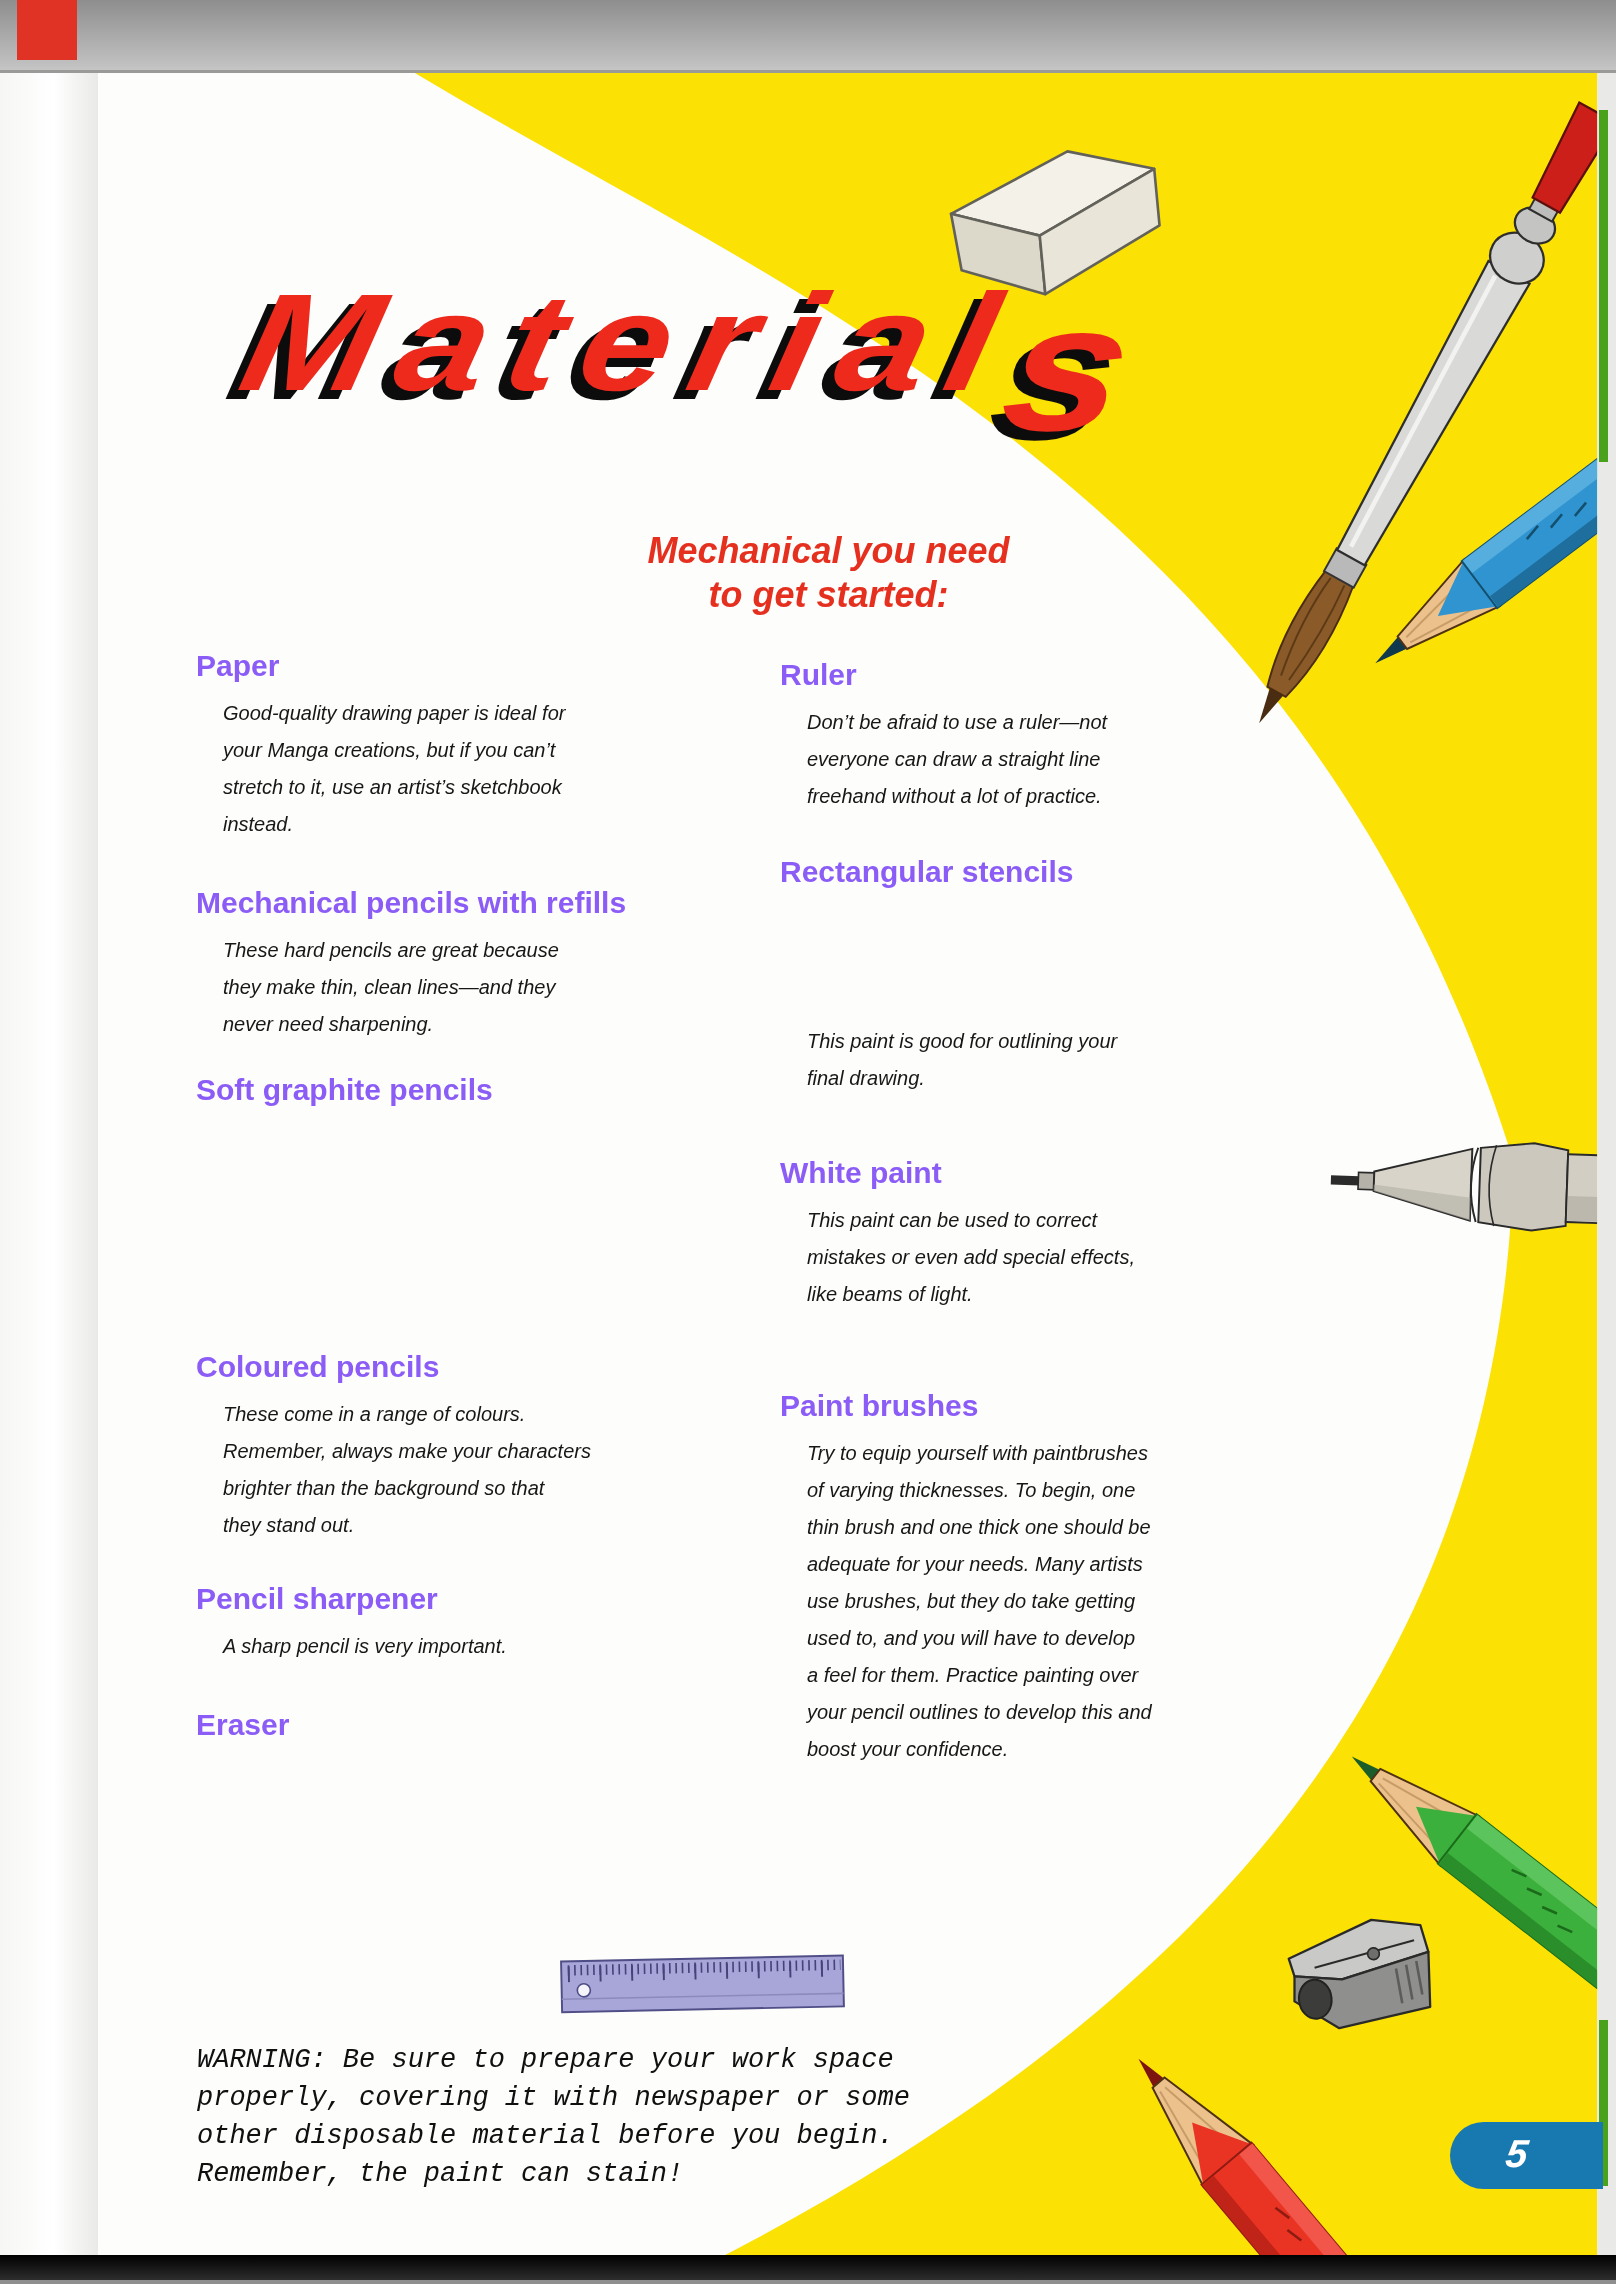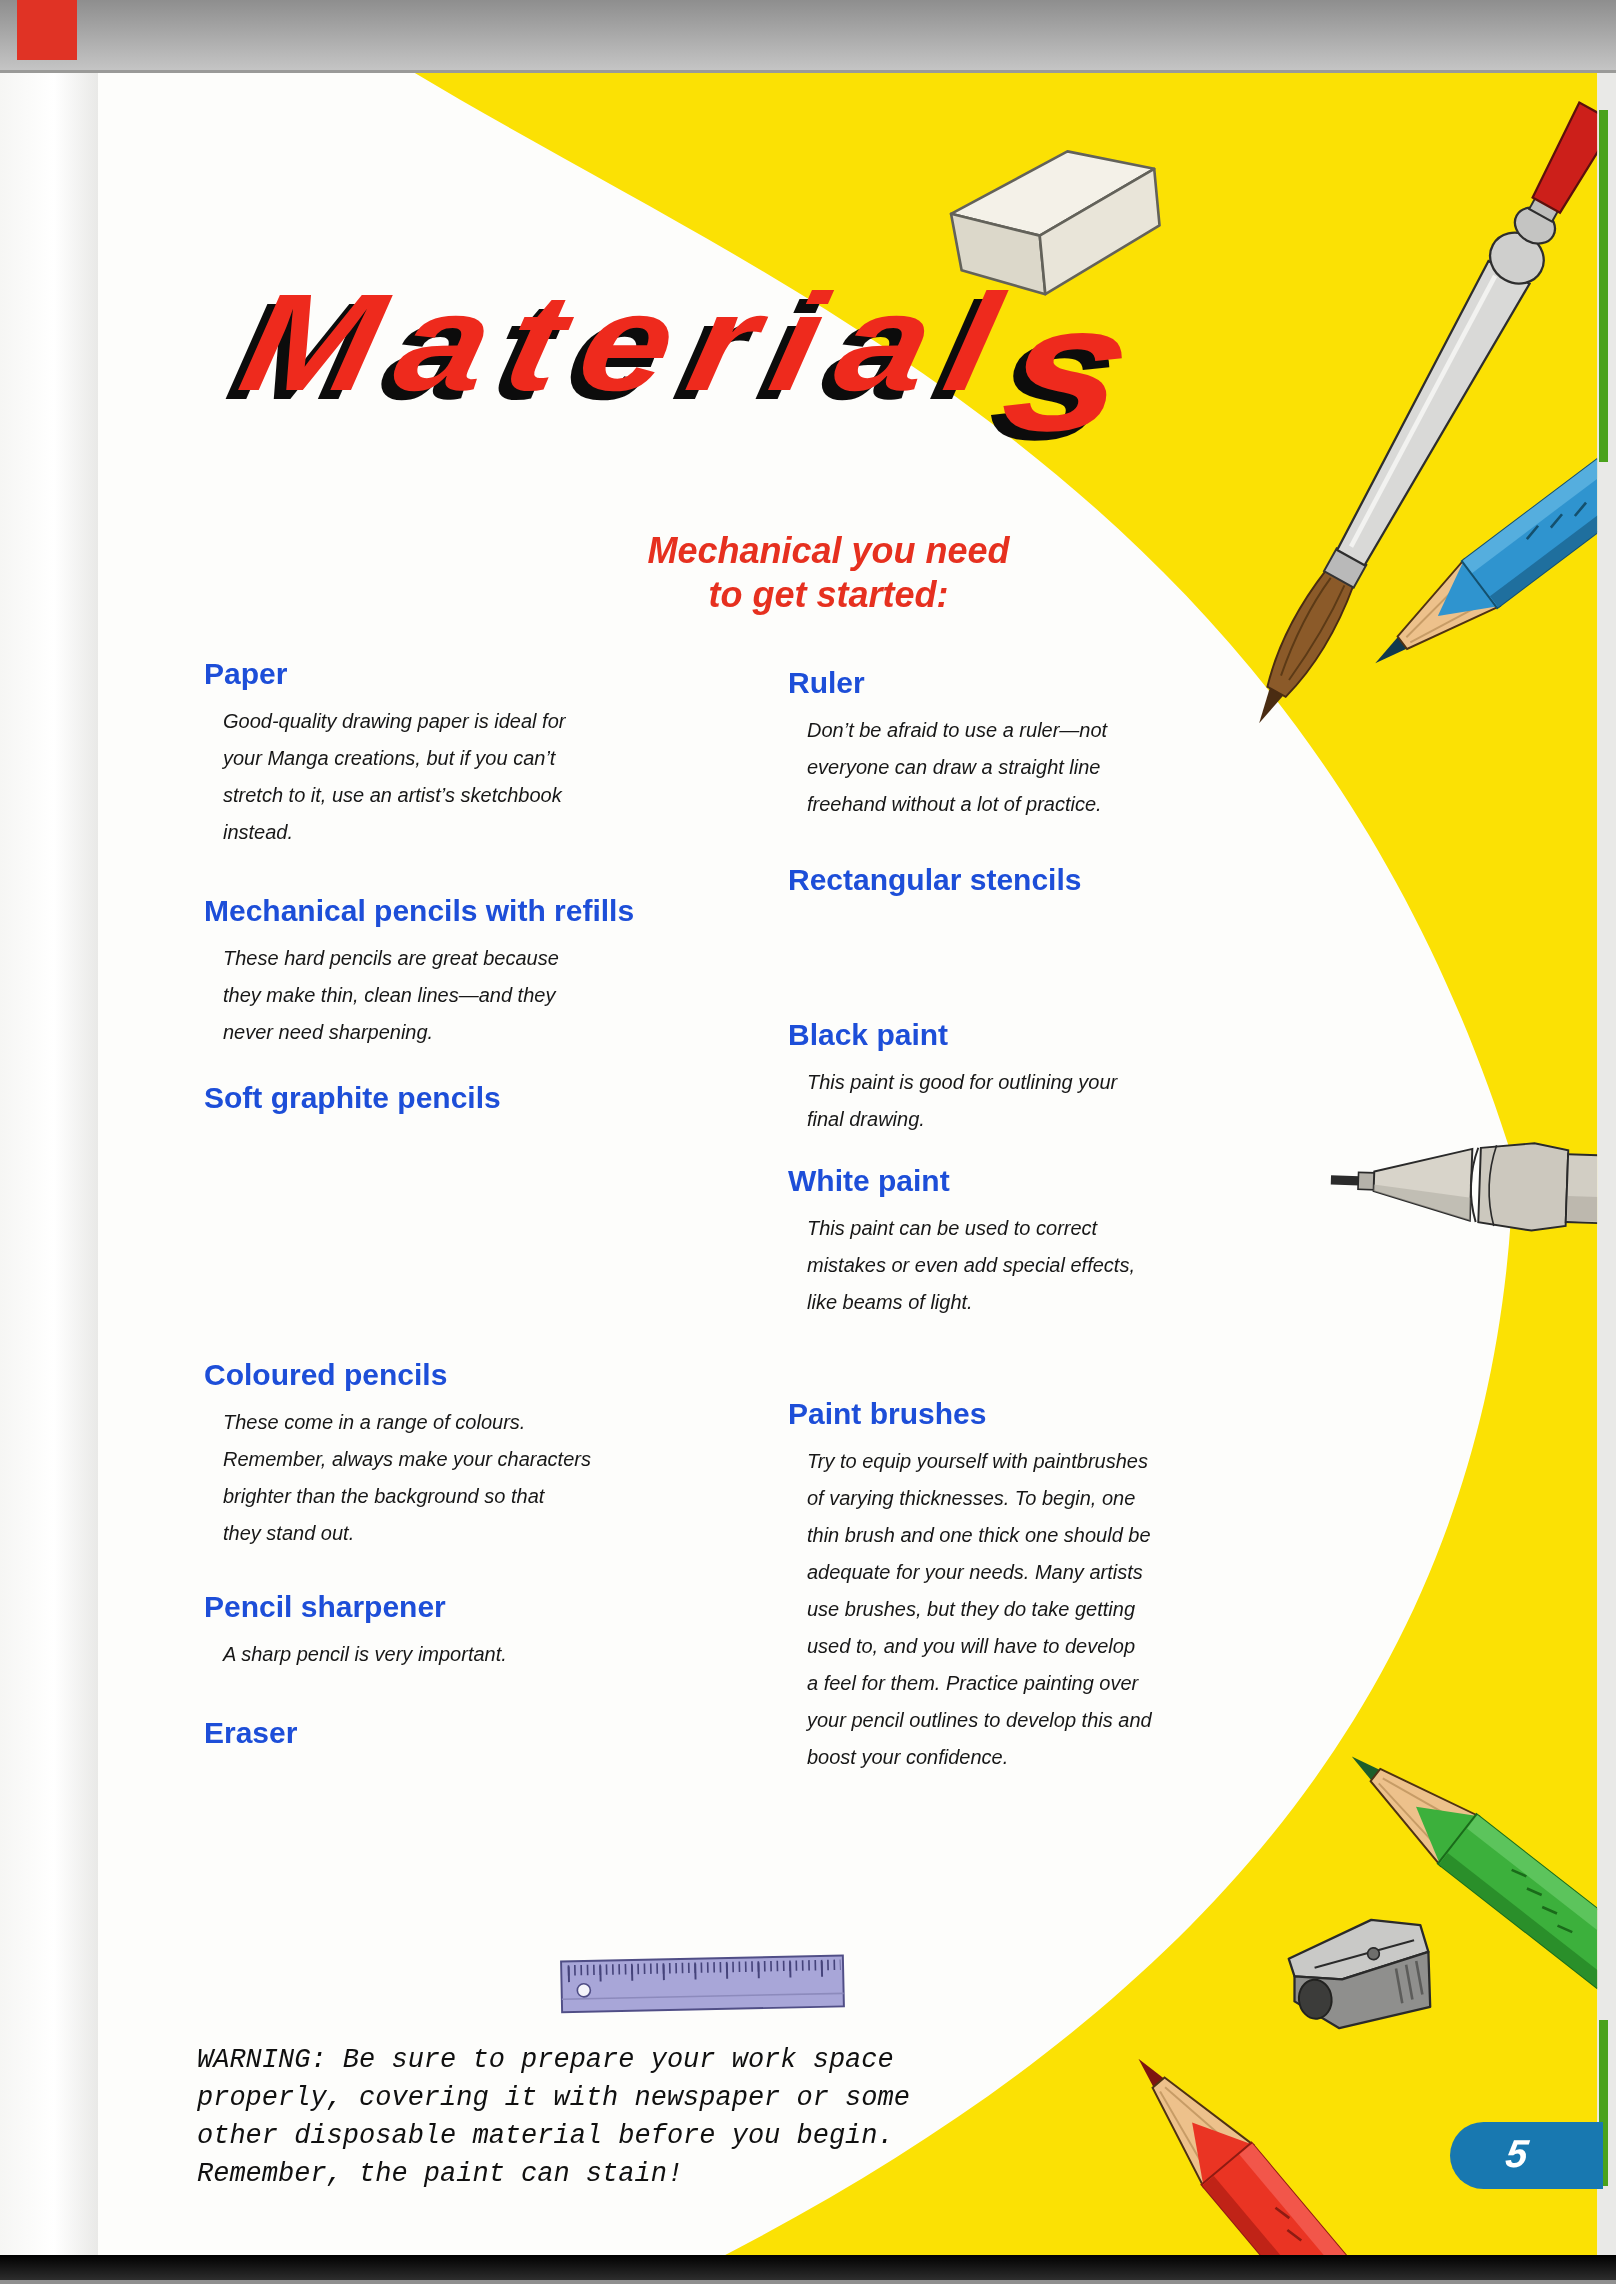--- a/index.html
+++ b/index.html
@@ -33,21 +33,21 @@
     text-shadow:-9px 9px 0 #0c0c0c;
   }
   .title .big-s{font-size:181px;letter-spacing:0;vertical-align:-40px;}
   .subtitle{
     position:absolute;left:522px;top:529px;width:613px;text-align:center;
     font-style:italic;font-weight:bold;font-size:36px;line-height:44px;color:#e6301f;
   }
 
   
   .sec{position:absolute;}
-  .sec h3{margin:8px;font-weight:bold;font-size:30px;line-height:1.1;color:#1d4ed8;}
+  .sec h3{margin:0;font-weight:bold;font-size:30px;line-height:1.1;color:#8b5cf6;}
   .sec p{margin:13px 0 0 27px;font-style:italic;font-size:20px;line-height:37px;color:#171717;white-space:pre-line;}
   .col-left{left:196px;width:594px;}
   .col-right{left:780px;width:626px;}
   .s-l0{top:649px}.s-l1{top:886px}.s-l2{top:1073px}.s-l3{top:1350px}.s-l4{top:1582px}.s-l5{top:1708px}
   .s-r0{top:658px}.s-r1{top:855px}.s-r2{top:1010px}.s-r3{top:1156px}.s-r4{top:1389px}
 
   .warning{
     position:absolute;left:197px;top:2041px;width:718px;
     font-style:italic;font-size:27px;line-height:38px;color:#101010;white-space:pre-line;font-family:Liberation Mono, monospace;
   }
@@ -221,21 +221,20 @@
 <div class="sec col-right s-r0">
   <h3>Ruler</h3>
   <p>Don’t be afraid to use a ruler—not
 everyone can draw a straight line
 freehand without a lot of practice.</p>
 </div>
 <div class="sec col-right s-r1">
   <h3>Rectangular stencils</h3>
 </div>
 <div class="sec col-right s-r2">
-  <h3>Black paint</h3>
   <p>This paint is good for outlining your
 final drawing.</p>
 </div>
 <div class="sec col-right s-r3">
   <h3>White paint</h3>
   <p>This paint can be used to correct
 mistakes or even add special effects,
 like beams of light.</p>
 </div>
 <div class="sec col-right s-r4">

